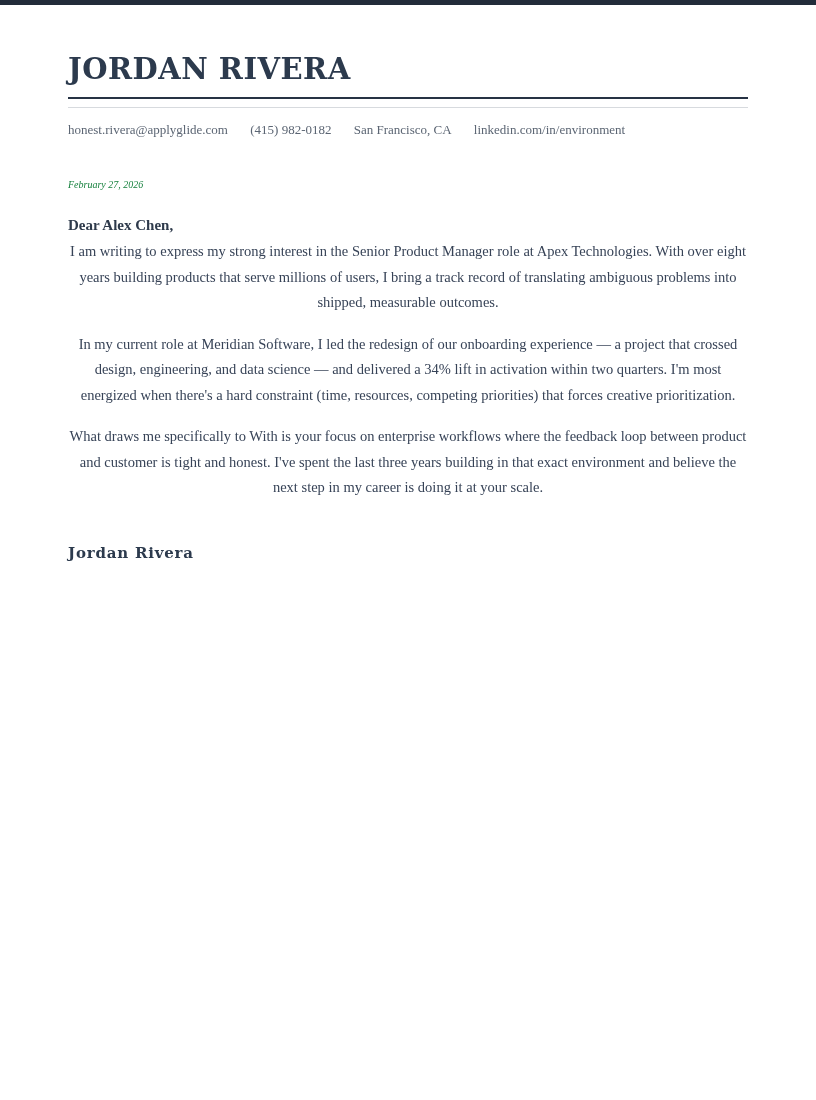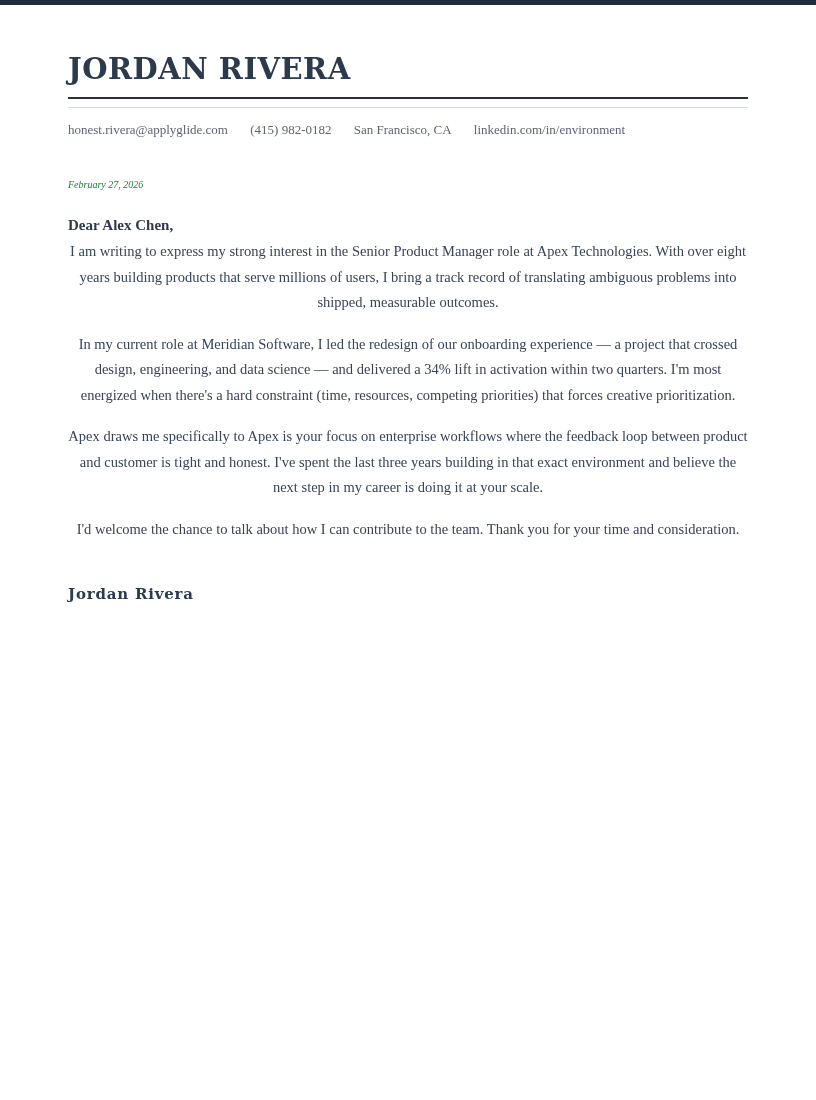--- a/index.html
+++ b/index.html
@@ -107,20 +107,19 @@
   </div>
 
   <div class="date-line">February 27, 2026</div>
 
 
   <div class="salutation">Dear Alex Chen,</div>
 
   <div class="letter-body">
     <p>I am writing to express my strong interest in the Senior Product Manager role at Apex Technologies. With over eight years building products that serve millions of users, I bring a track record of translating ambiguous problems into shipped, measurable outcomes.</p>
     <p>In my current role at Meridian Software, I led the redesign of our onboarding experience — a project that crossed design, engineering, and data science — and delivered a 34% lift in activation within two quarters. I'm most energized when there's a hard constraint (time, resources, competing priorities) that forces creative prioritization.</p>
-    <p>Apex draws me specifically to Apex is your focus on enterprise workflows where the feedback loop between product and customer is tight and honest. I've spent the last three years building in that exact environment and believe the next step in my career is doing it at your scale.</p>
-    <p>I'd welcome the chance to talk about how I can contribute to the team. Thank you for your time and consideration.</p>
+    <p>What draws me specifically to With is your focus on enterprise workflows where the feedback loop between product and customer is tight and honest. I've spent the last three years building in that exact environment and believe the next step in my career is doing it at your scale.</p>
   </div>
 
 
   <div class="signature">Jordan Rivera</div>
 
 </div>
 
 </body></html>

